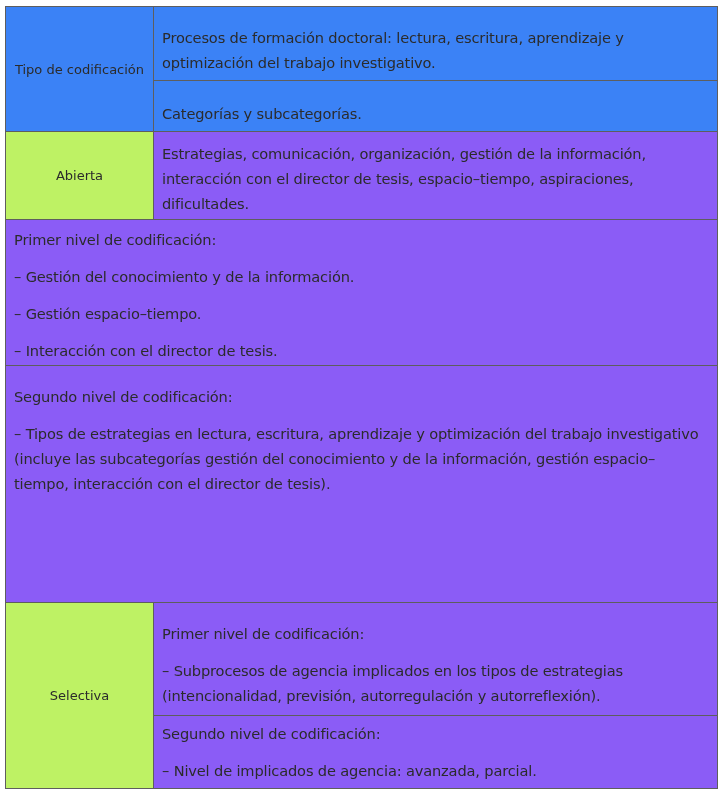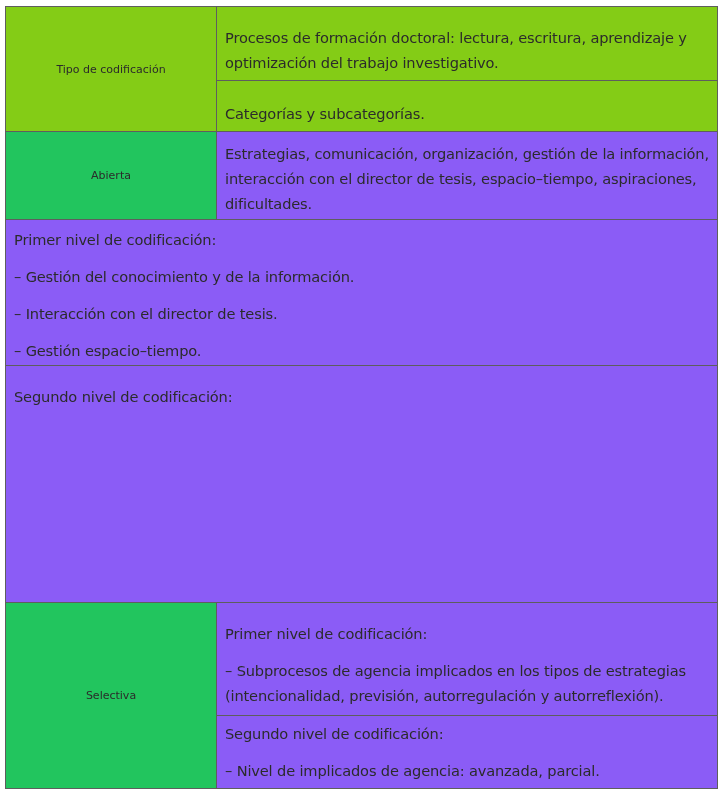--- a/index.html
+++ b/index.html
@@ -1,29 +1,29 @@
 <!DOCTYPE html>
 <html><head>
 <meta charset="utf-8">
 <style>
   html, body { margin:0; padding:0; background:#ffffff; }
   body { width:727px; height:795px; position:relative; overflow:hidden;
          font-family:"DejaVu Sans", sans-serif; color:#2b2b2b; }
   .tbl { position:absolute; left:5px; top:6px; width:713px; }
   .row { position:relative; display:flex; border:1.5px solid #5e5e5e; border-top:none; box-sizing:border-box; }
   .row.first { border-top:1.5px solid #5e5e5e; }
-  .c1 { width:211px; flex:none; display:flex; align-items:center; justify-content:center;
-        border-right:1.5px solid #5e5e5e; box-sizing:border-box; font-size:11px; text-align:left; }
+  .c1 { width:148px; flex:none; display:flex; align-items:center; justify-content:center;
+        border-right:1.5px solid #5e5e5e; box-sizing:border-box; font-size:13px; text-align:left; }
   .c2 { flex:1; display:flex; flex-direction:column; }
   .sub { box-sizing:border-box; padding:7px 8px 5px 8px; font-size:14.6px; line-height:25px; letter-spacing:-0.15px; }
   .sub + .sub { border-top:1.5px solid #5e5e5e; }
   .sub p { margin:0 0 12px 0; }
   .sub p:last-child { margin-bottom:0; }
-  .hdr .c1, .hdr .c2 { background:#84cc16; }
-  .body .c1 { background:#22c55e; }
+  .hdr .c1, .hdr .c2 { background:#3b82f6; }
+  .body .c1 { background:#bef264; }
   .body .c2 { background:#8b5cf6; }
 </style>
 </head>
 <body>
 
 <div class="tbl">
 
   <div class="row first hdr" style="height:126px;">
     <div class="c1">Tipo de codificación</div>
     <div class="c2">
@@ -43,25 +43,26 @@
         <p>Estrategias, comunicación, organización, gestión de la información, interacción con el director de tesis, espacio–tiempo, aspiraciones, dificultades.</p>
       </div>
     </div>
   </div>
 
   <div class="row body" style="height:383px;">
     <div class="c2">
       <div class="sub" style="height:145px;">
         <p>Primer nivel de codificación:</p>
         <p>– Gestión del conocimiento y de la información.</p>
+        <p>– Gestión espacio–tiempo.</p>
         <p>– Interacción con el director de tesis.</p>
-        <p>– Gestión espacio–tiempo.</p>
       </div>
       <div class="sub" style="flex:1;padding-top:18px;">
         <p>Segundo nivel de codificación:</p>
+        <p>– Tipos de estrategias en lectura, escritura, aprendizaje y optimización del trabajo investigativo (incluye las subcategorías gestión del conocimiento y de la información, gestión espacio–tiempo, interacción con el director de tesis).</p>
       </div>
     </div>
   </div>
 
   <div class="row body" style="height:186px;">
     <div class="c1">Selectiva</div>
     <div class="c2">
       <div class="sub" style="height:116px;padding-top:18px;">
         <p>Primer nivel de codificación:</p>
         <p>– Subprocesos de agencia implicados en los tipos de estrategias (intencionalidad, previsión, autorregulación y autorreflexión).</p>

